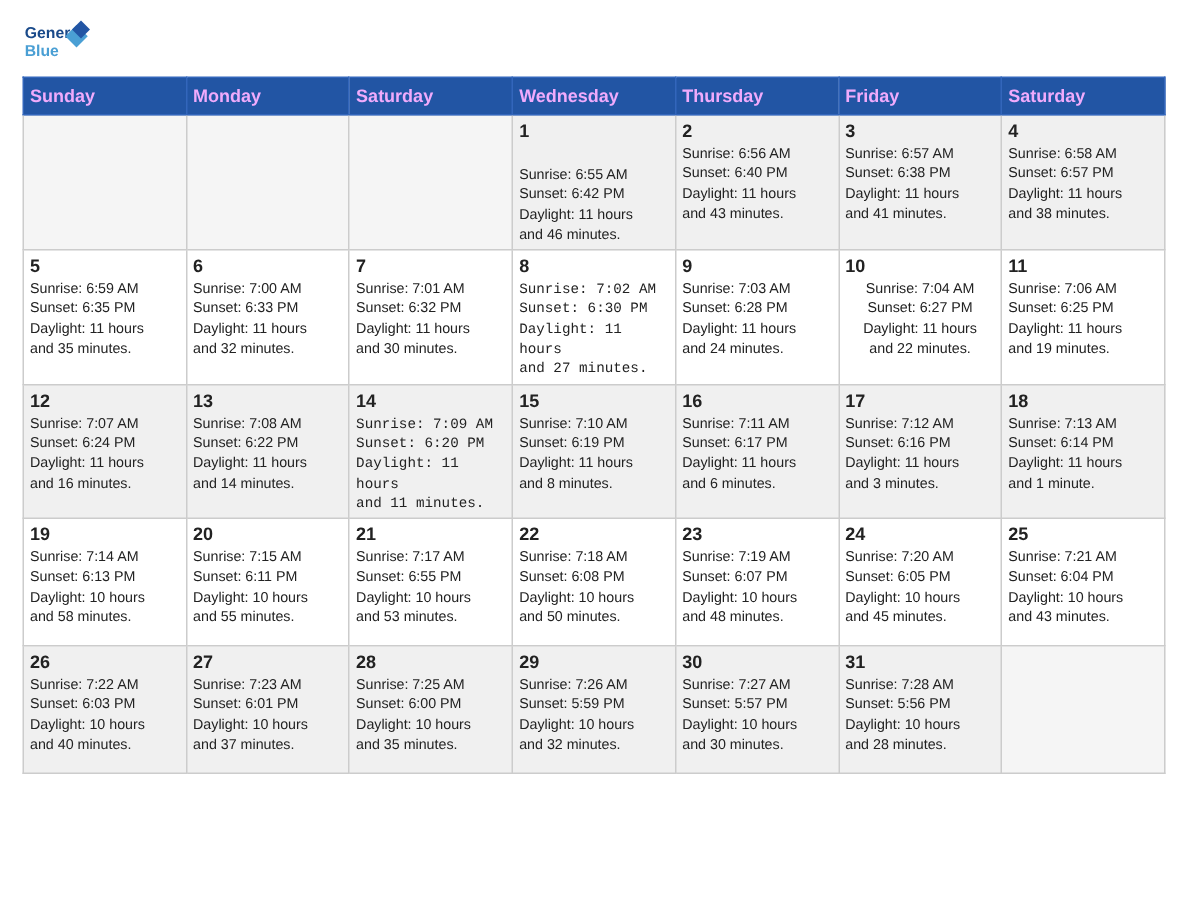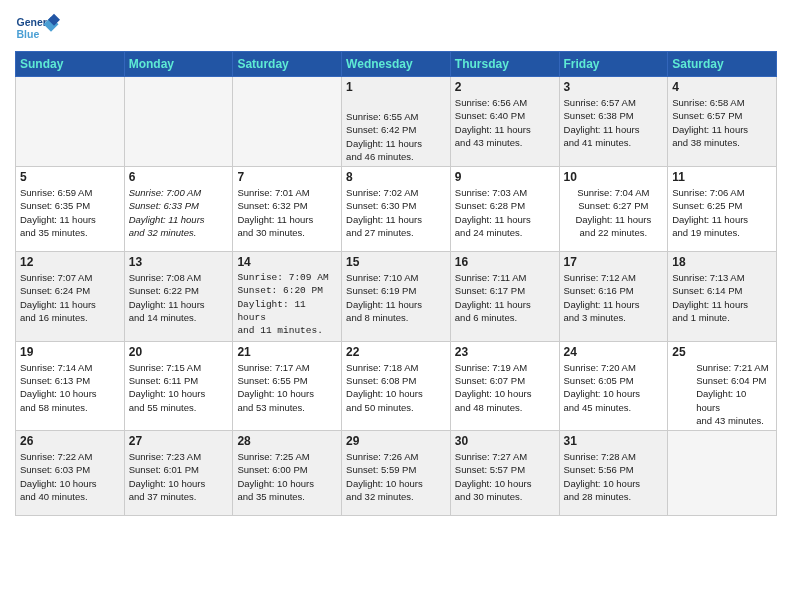--- a/index.html
+++ b/index.html
@@ -34,21 +34,21 @@
       font-size: 14px;
       color: #444;
     }
     .calendar {
       width: 100%;
       border-collapse: collapse;
       table-layout: fixed;
     }
     .calendar th {
       background: #2255a4;
-      color: #5eead4;
+      color: #f0abfc;
       font-size: 12px;
       font-weight: bold;
       padding: 5px 4px;
       text-align: left;
       border: 1px solid #3366bb;
     }
     .calendar td {
       border: 1px solid #ccc;
       vertical-align: top;
       padding: 3px 4px;
@@ -152,35 +152,35 @@
         <tr>
           <td>
             <span class="day-num">5</span>
             <div class="day-info" style="white-space: pre-line;">Sunrise: 6:59 AM
 Sunset: 6:35 PM
 Daylight: 11 hours
 and 35 minutes.</div>
           </td>
           <td>
             <span class="day-num">6</span>
-            <div class="day-info" style="white-space: pre-line; font-style: italic;">Sunrise: 7:00 AM
+            <div class="day-info" style="white-space: pre-line;">Sunrise: 7:00 AM
 Sunset: 6:33 PM
 Daylight: 11 hours
 and 32 minutes.</div>
           </td>
           <td>
             <span class="day-num">7</span>
             <div class="day-info" style="white-space: pre-line;">Sunrise: 7:01 AM
 Sunset: 6:32 PM
 Daylight: 11 hours
 and 30 minutes.</div>
           </td>
           <td>
             <span class="day-num">8</span>
-            <div class="day-info" style="white-space: pre-line;">Sunrise: 7:02 AM
+            <div class="day-info" style="white-space: pre-line; font-family: Liberation Mono, monospace;">Sunrise: 7:02 AM
 Sunset: 6:30 PM
 Daylight: 11 hours
 and 27 minutes.</div>
           </td>
           <td>
             <span class="day-num">9</span>
             <div class="day-info" style="white-space: pre-line;">Sunrise: 7:03 AM
 Sunset: 6:28 PM
 Daylight: 11 hours
 and 24 minutes.</div>
@@ -289,21 +289,21 @@
           </td>
           <td>
             <span class="day-num">24</span>
             <div class="day-info" style="white-space: pre-line;">Sunrise: 7:20 AM
 Sunset: 6:05 PM
 Daylight: 10 hours
 and 45 minutes.</div>
           </td>
           <td>
             <span class="day-num">25</span>
-            <div class="day-info" style="white-space: pre-line; margin-left: 24px;">Sunrise: 7:21 AM
+            <div class="day-info" style="white-space: pre-line;">Sunrise: 7:21 AM
 Sunset: 6:04 PM
 Daylight: 10 hours
 and 43 minutes.</div>
           </td>
         </tr>
         <tr>
           <td class="shaded">
             <span class="day-num">26</span>
             <div class="day-info" style="white-space: pre-line;">Sunrise: 7:22 AM
 Sunset: 6:03 PM

